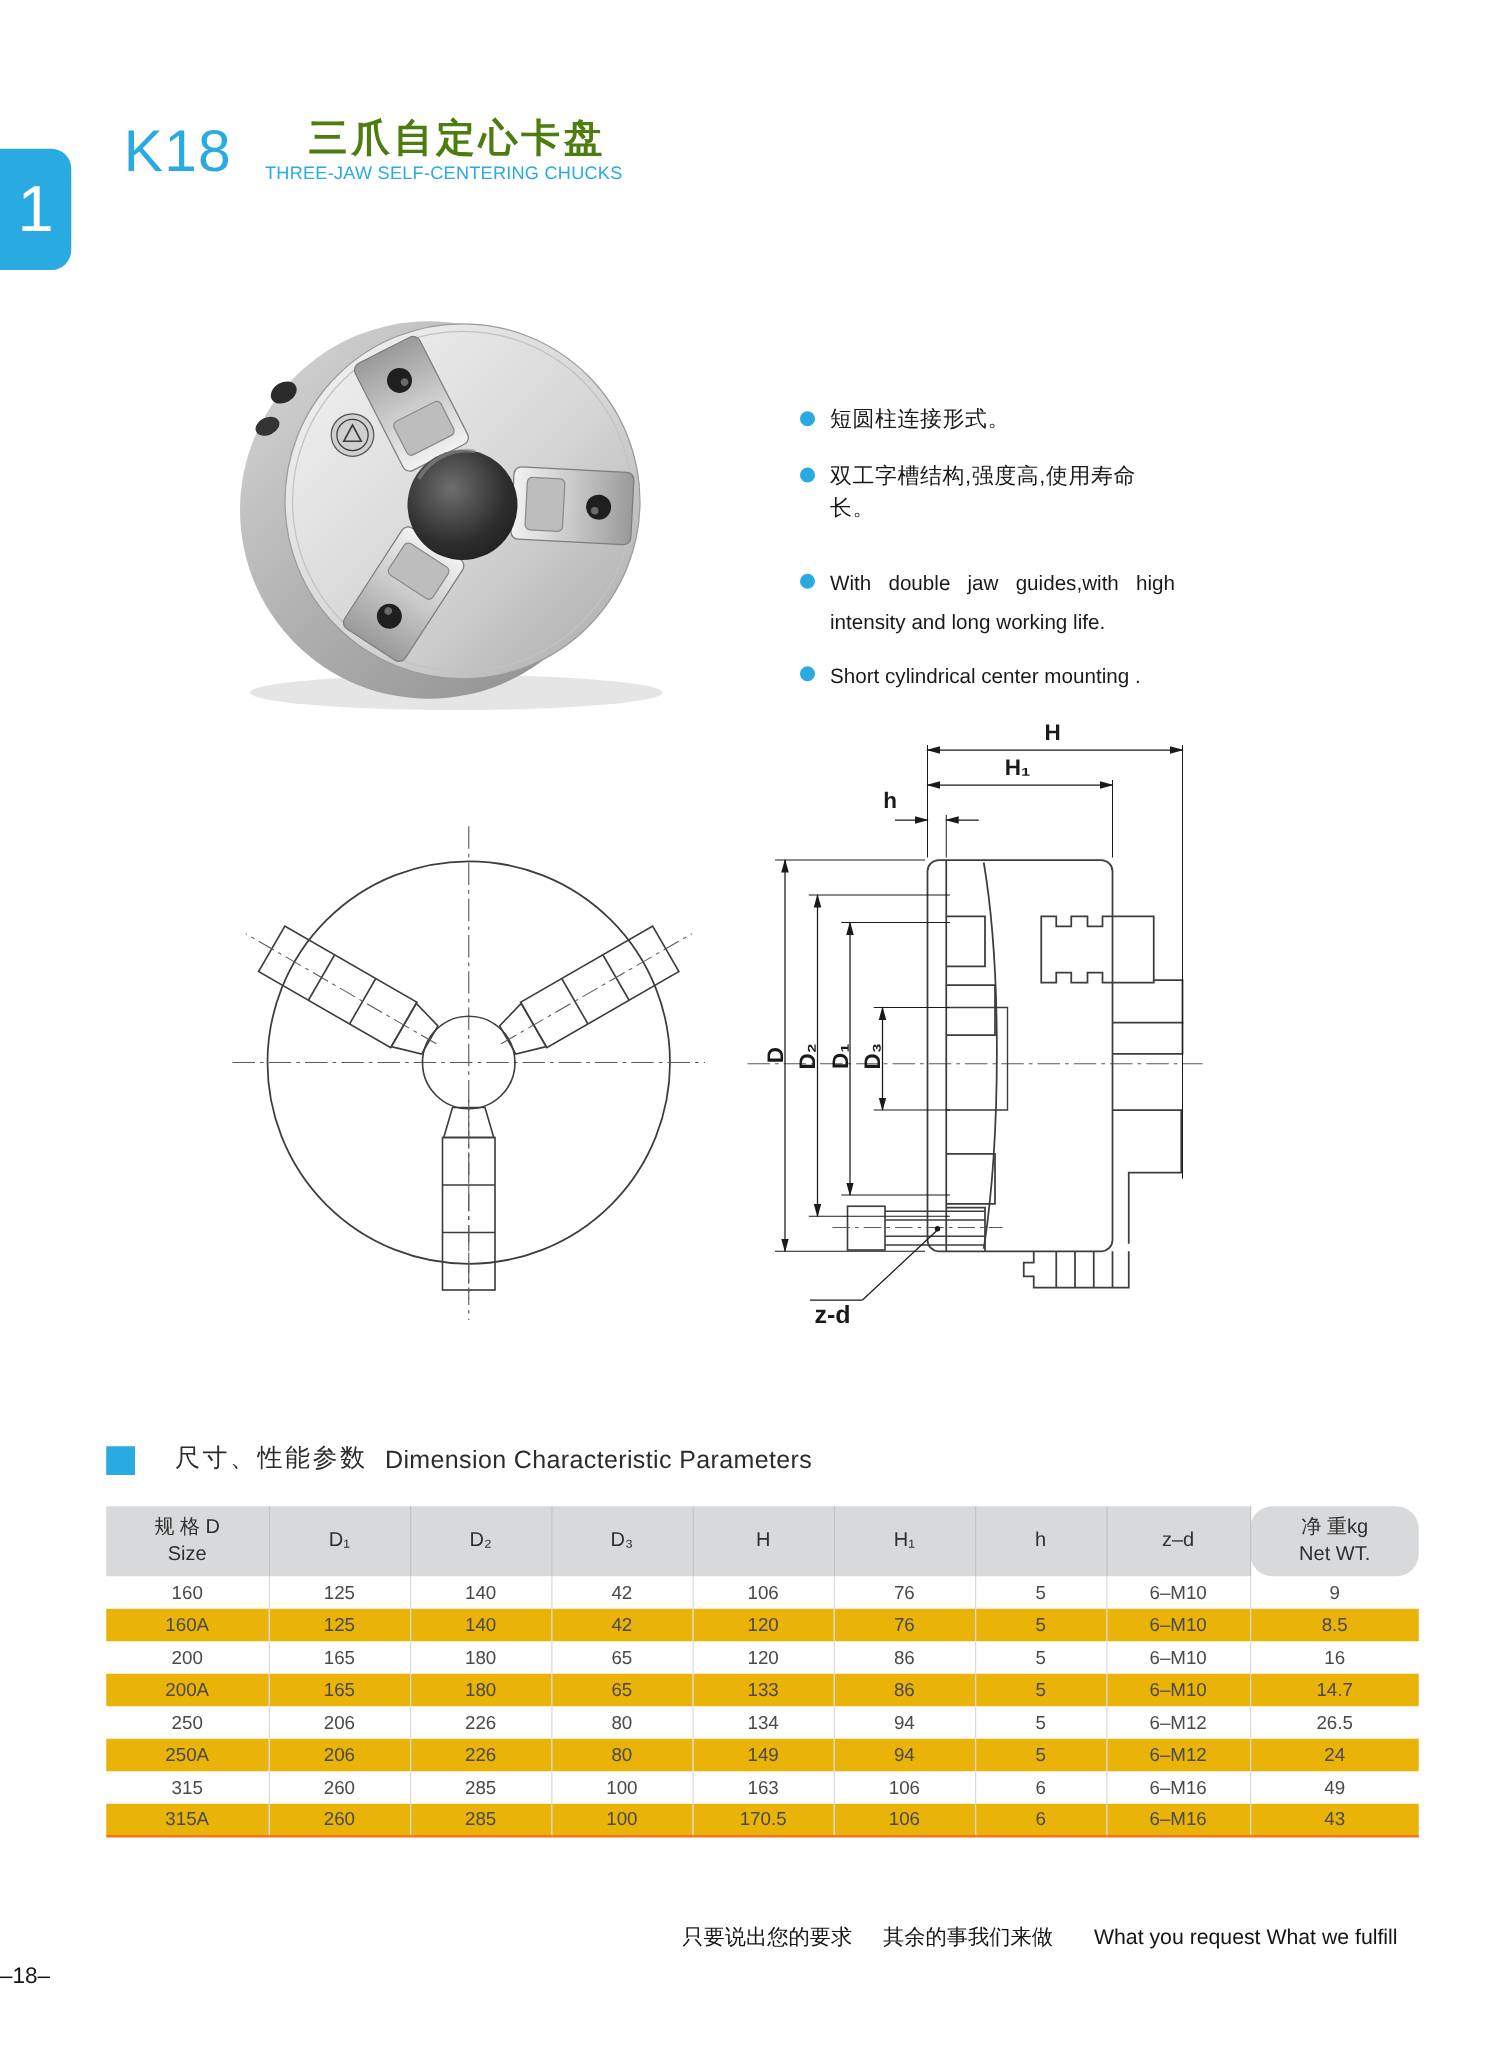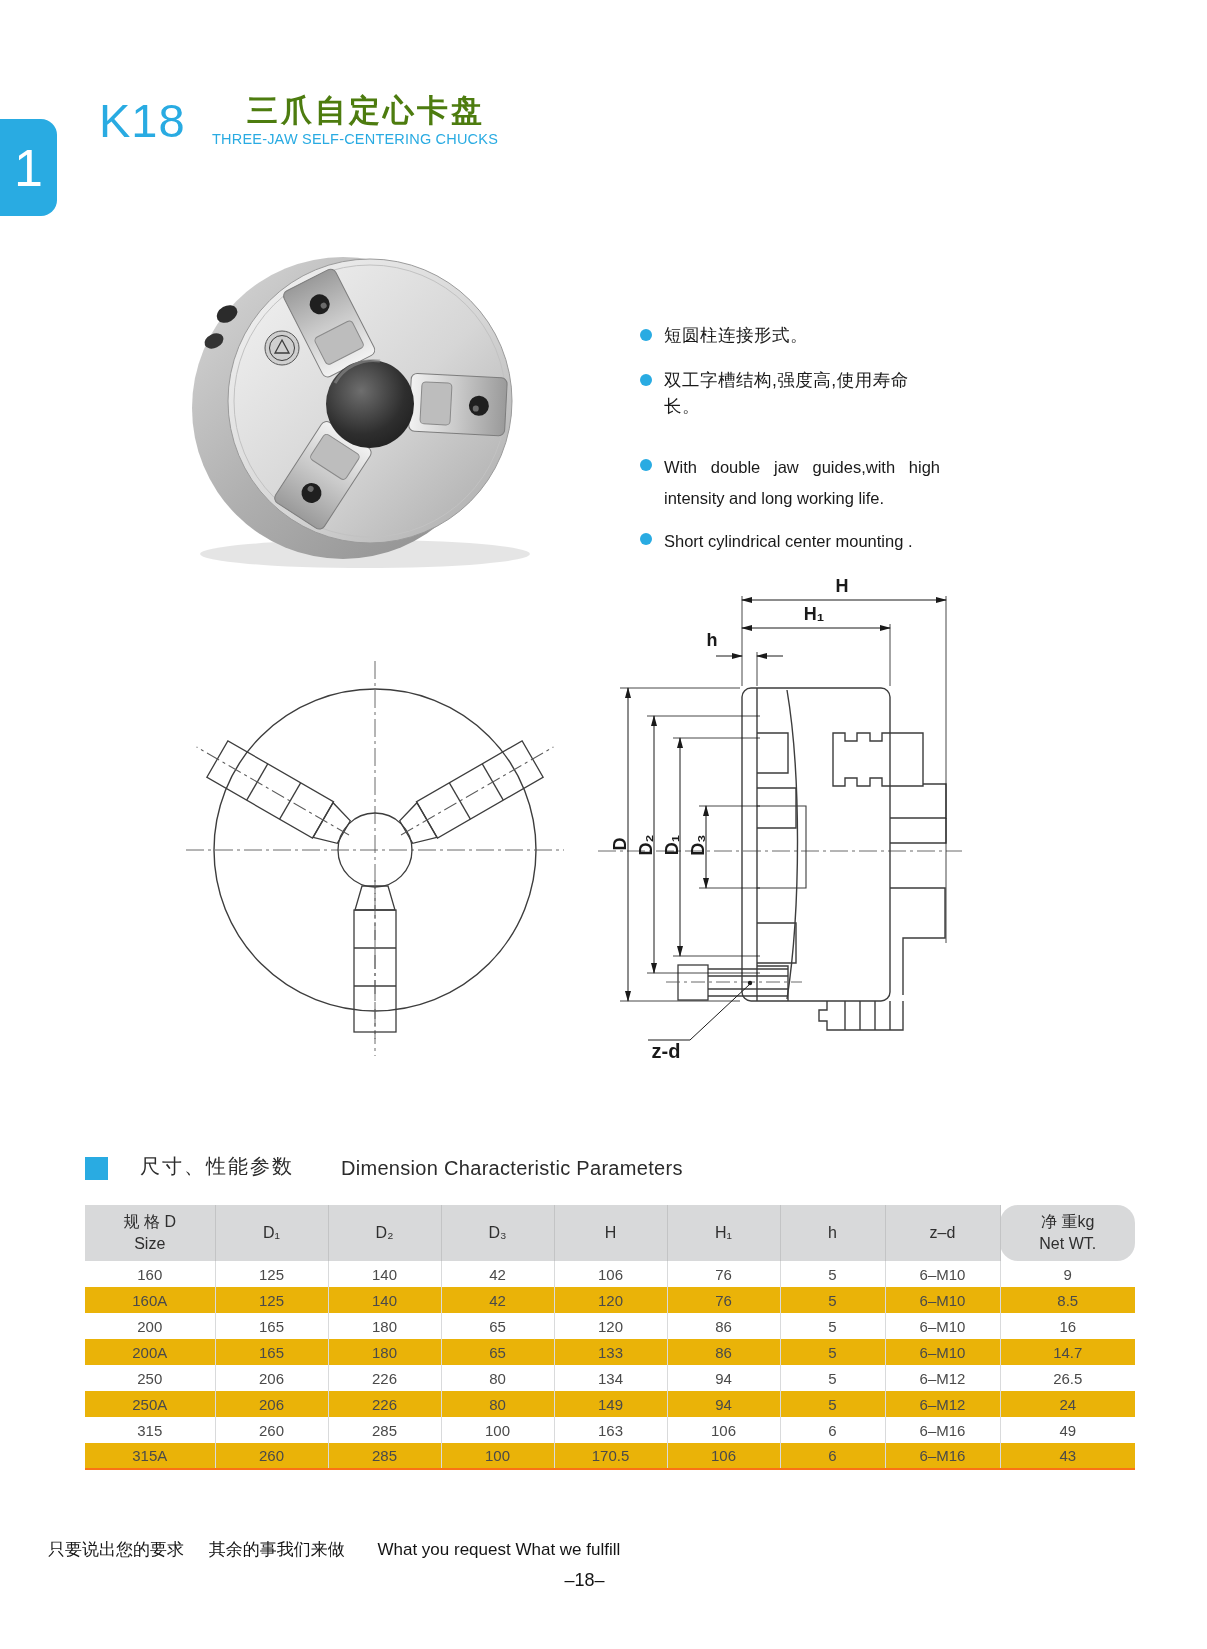--- a/index.html
+++ b/index.html
@@ -37,41 +37,41 @@
 
   
   .front-view { position:absolute; left:148px; top:618px; }
   .section-view { position:absolute; left:590px; top:578px; }
   svg text.dim { font-family:"Liberation Sans", sans-serif; font-size:18px; font-weight:700; fill:#1a1a1a; }
 
   
   .sec-title { position:absolute; left:85px; top:1153px; display:flex; align-items:flex-end; }
   .sec-title .sq { width:23px; height:23px; background:#29abe2; margin-right:32px; }
   .sec-title .t-cn { font-size:20px; color:#2b2b2b; letter-spacing:2px; }
-  .sec-title .t-en { font-size:20px; color:#2b2b2b; margin-left:47px; letter-spacing:0.3px; }
+  .sec-title .t-en { font-size:20px; color:#2b2b2b; margin-left:14px; letter-spacing:0.3px; }
 
   
   .dim-table { position:absolute; left:85px; top:1205px; width:1050px;
     border-collapse:collapse; table-layout:fixed; }
   .dim-table th { background:#d8d9da; font-size:16px; font-weight:400; color:#2f2f2f;
     height:56px; text-align:center; vertical-align:middle; white-space:pre-line;
     border-right:1px solid #c3c4c5; line-height:22px; }
   .dim-table th:last-child { border-right:none;border-radius:18px; }
   .dim-table td { height:26px; text-align:center; font-size:15px; color:#4a4a4a;
     border-right:1px solid #d9dadb; }
   .dim-table td:last-child { border-right:none; }
   .dim-table tr.stripe td { background:#eab308; }
   .dim-table tbody tr:last-child td { border-bottom:2px solid #f97316; }
 
   
-  .footer-motto { position:absolute; left:0; top:1538px; width:1118px; text-align:left;
-    font-size:17px; color:#141414;margin-left:48px; }
+  .footer-motto { position:absolute; left:0; top:1538px; width:1118px; text-align:right;
+    font-size:17px; color:#141414; }
   .footer-motto .en { margin-left:28px; }
   .footer-motto .cn2 { margin-left:20px; }
-  .page-number { position:absolute; left:0; top:1570px; width:1169px; text-align:center;
+  .page-number { position:absolute; left:0; top:1570px; width:1169px; 
     font-size:18px; color:#141414; }
 </style>
 </head>
 <body>
 
 <div id="page">
 
   <div class="side-tab">
     <span>1</span>
   </div>

